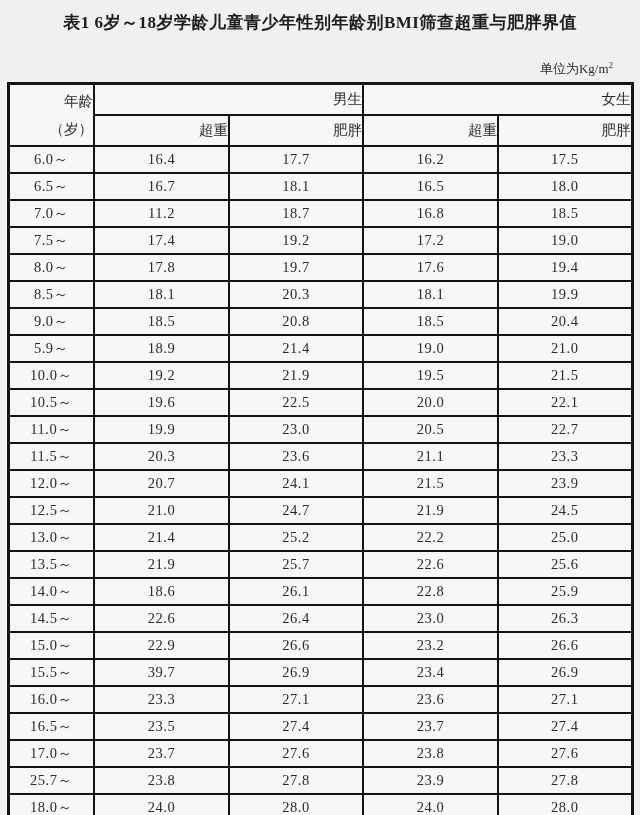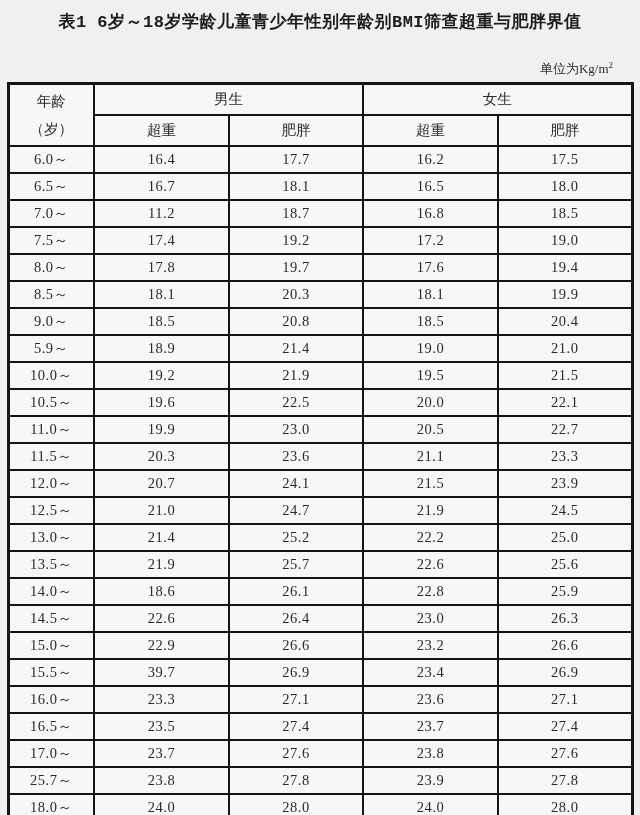--- a/index.html
+++ b/index.html
@@ -10,21 +10,21 @@
     width: 640px;
     height: 815px;
     background: #f0f0f1;
     color: #232323;
     font-family: "Liberation Serif", "DejaVu Serif", serif;
     overflow: hidden;
   }
   .title {
     padding-top: 11px;
     text-align: center;
-    font-family: Liberation Mono, monospace;
+    font-family: Liberation Serif, serif;
     font-weight: bold;
     font-size: 17px;
     line-height: 24px;
     color: #1c1c1c;
     letter-spacing: 0.5px;
   }
   .unit-line {
     text-align: right;
     padding-right: 27px;
     margin-top: 22px;
@@ -51,20 +51,21 @@
     font-weight: normal;
     font-size: 14.5px;
     color: #2a2a2a;
     padding: 0;
     overflow: hidden;
     white-space: nowrap;
   }
   table.bmi thead th {
     height: 29px;
     line-height: 29px;
+    text-align: right;
   }
   table.bmi th.age-head {
     line-height: 28px;
   }
   table.bmi tbody td {
     height: 25px;
     line-height: 25px;
     letter-spacing: 0.5px;
   }
 </style>

